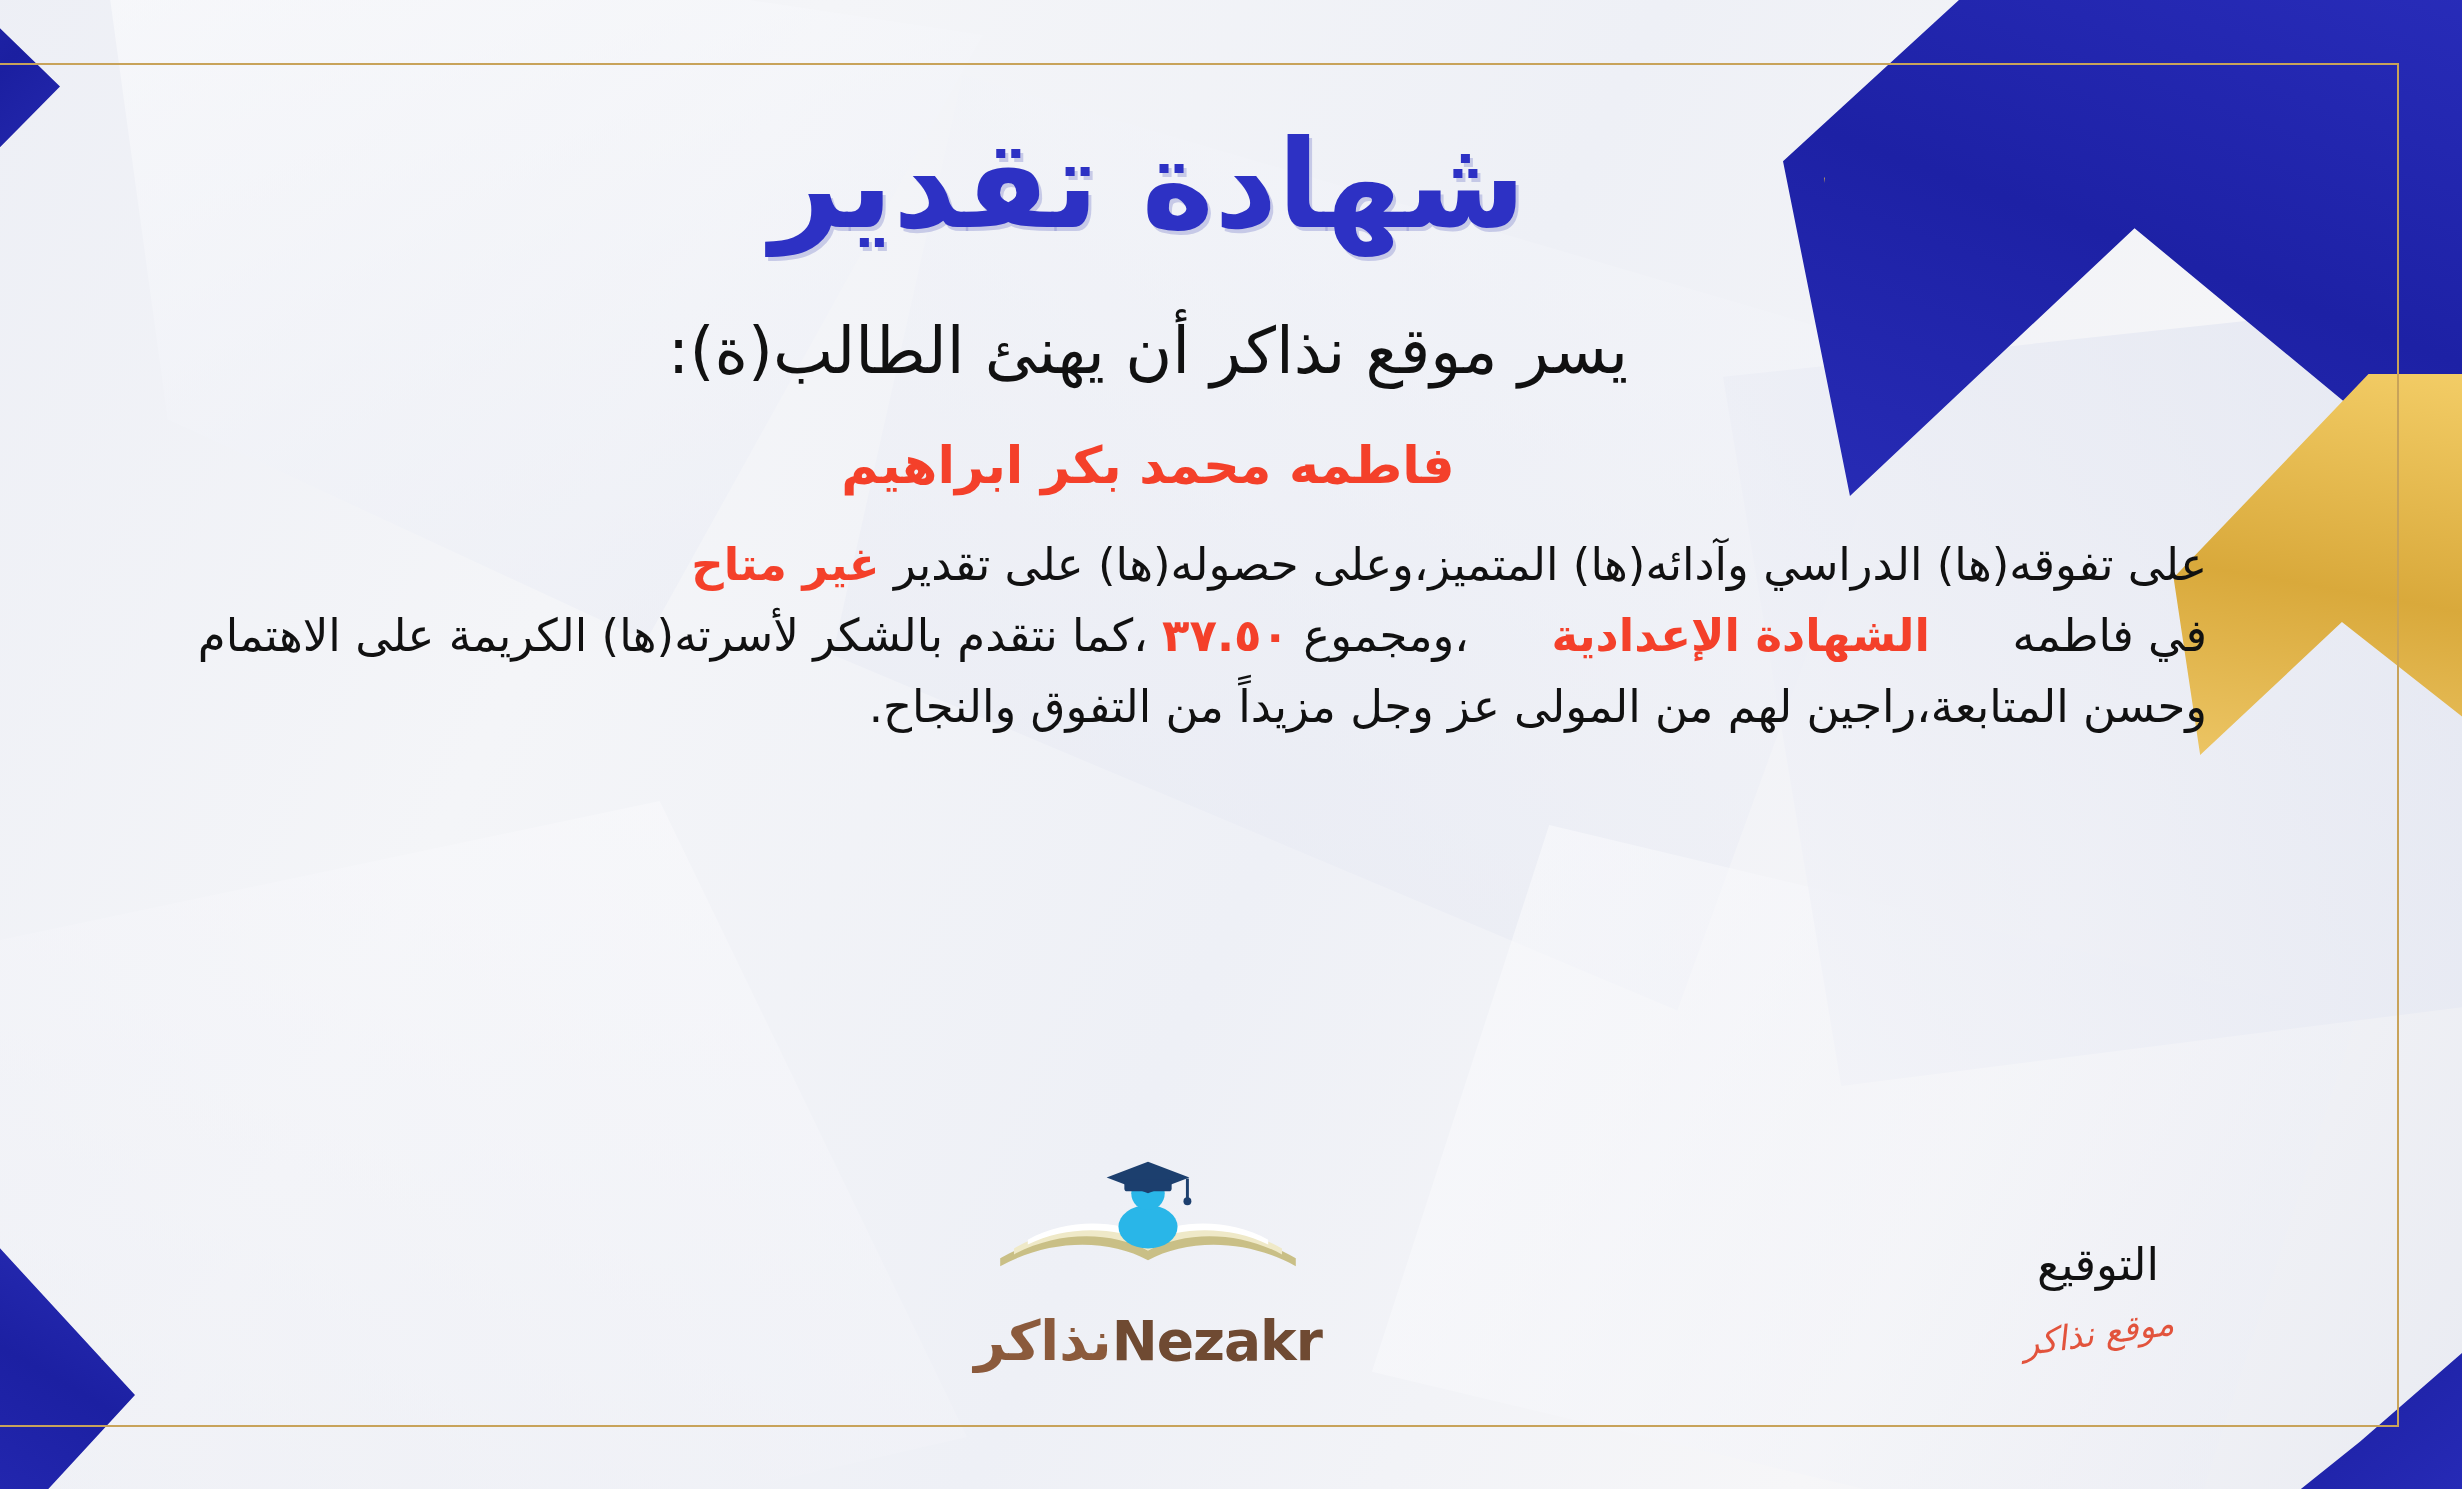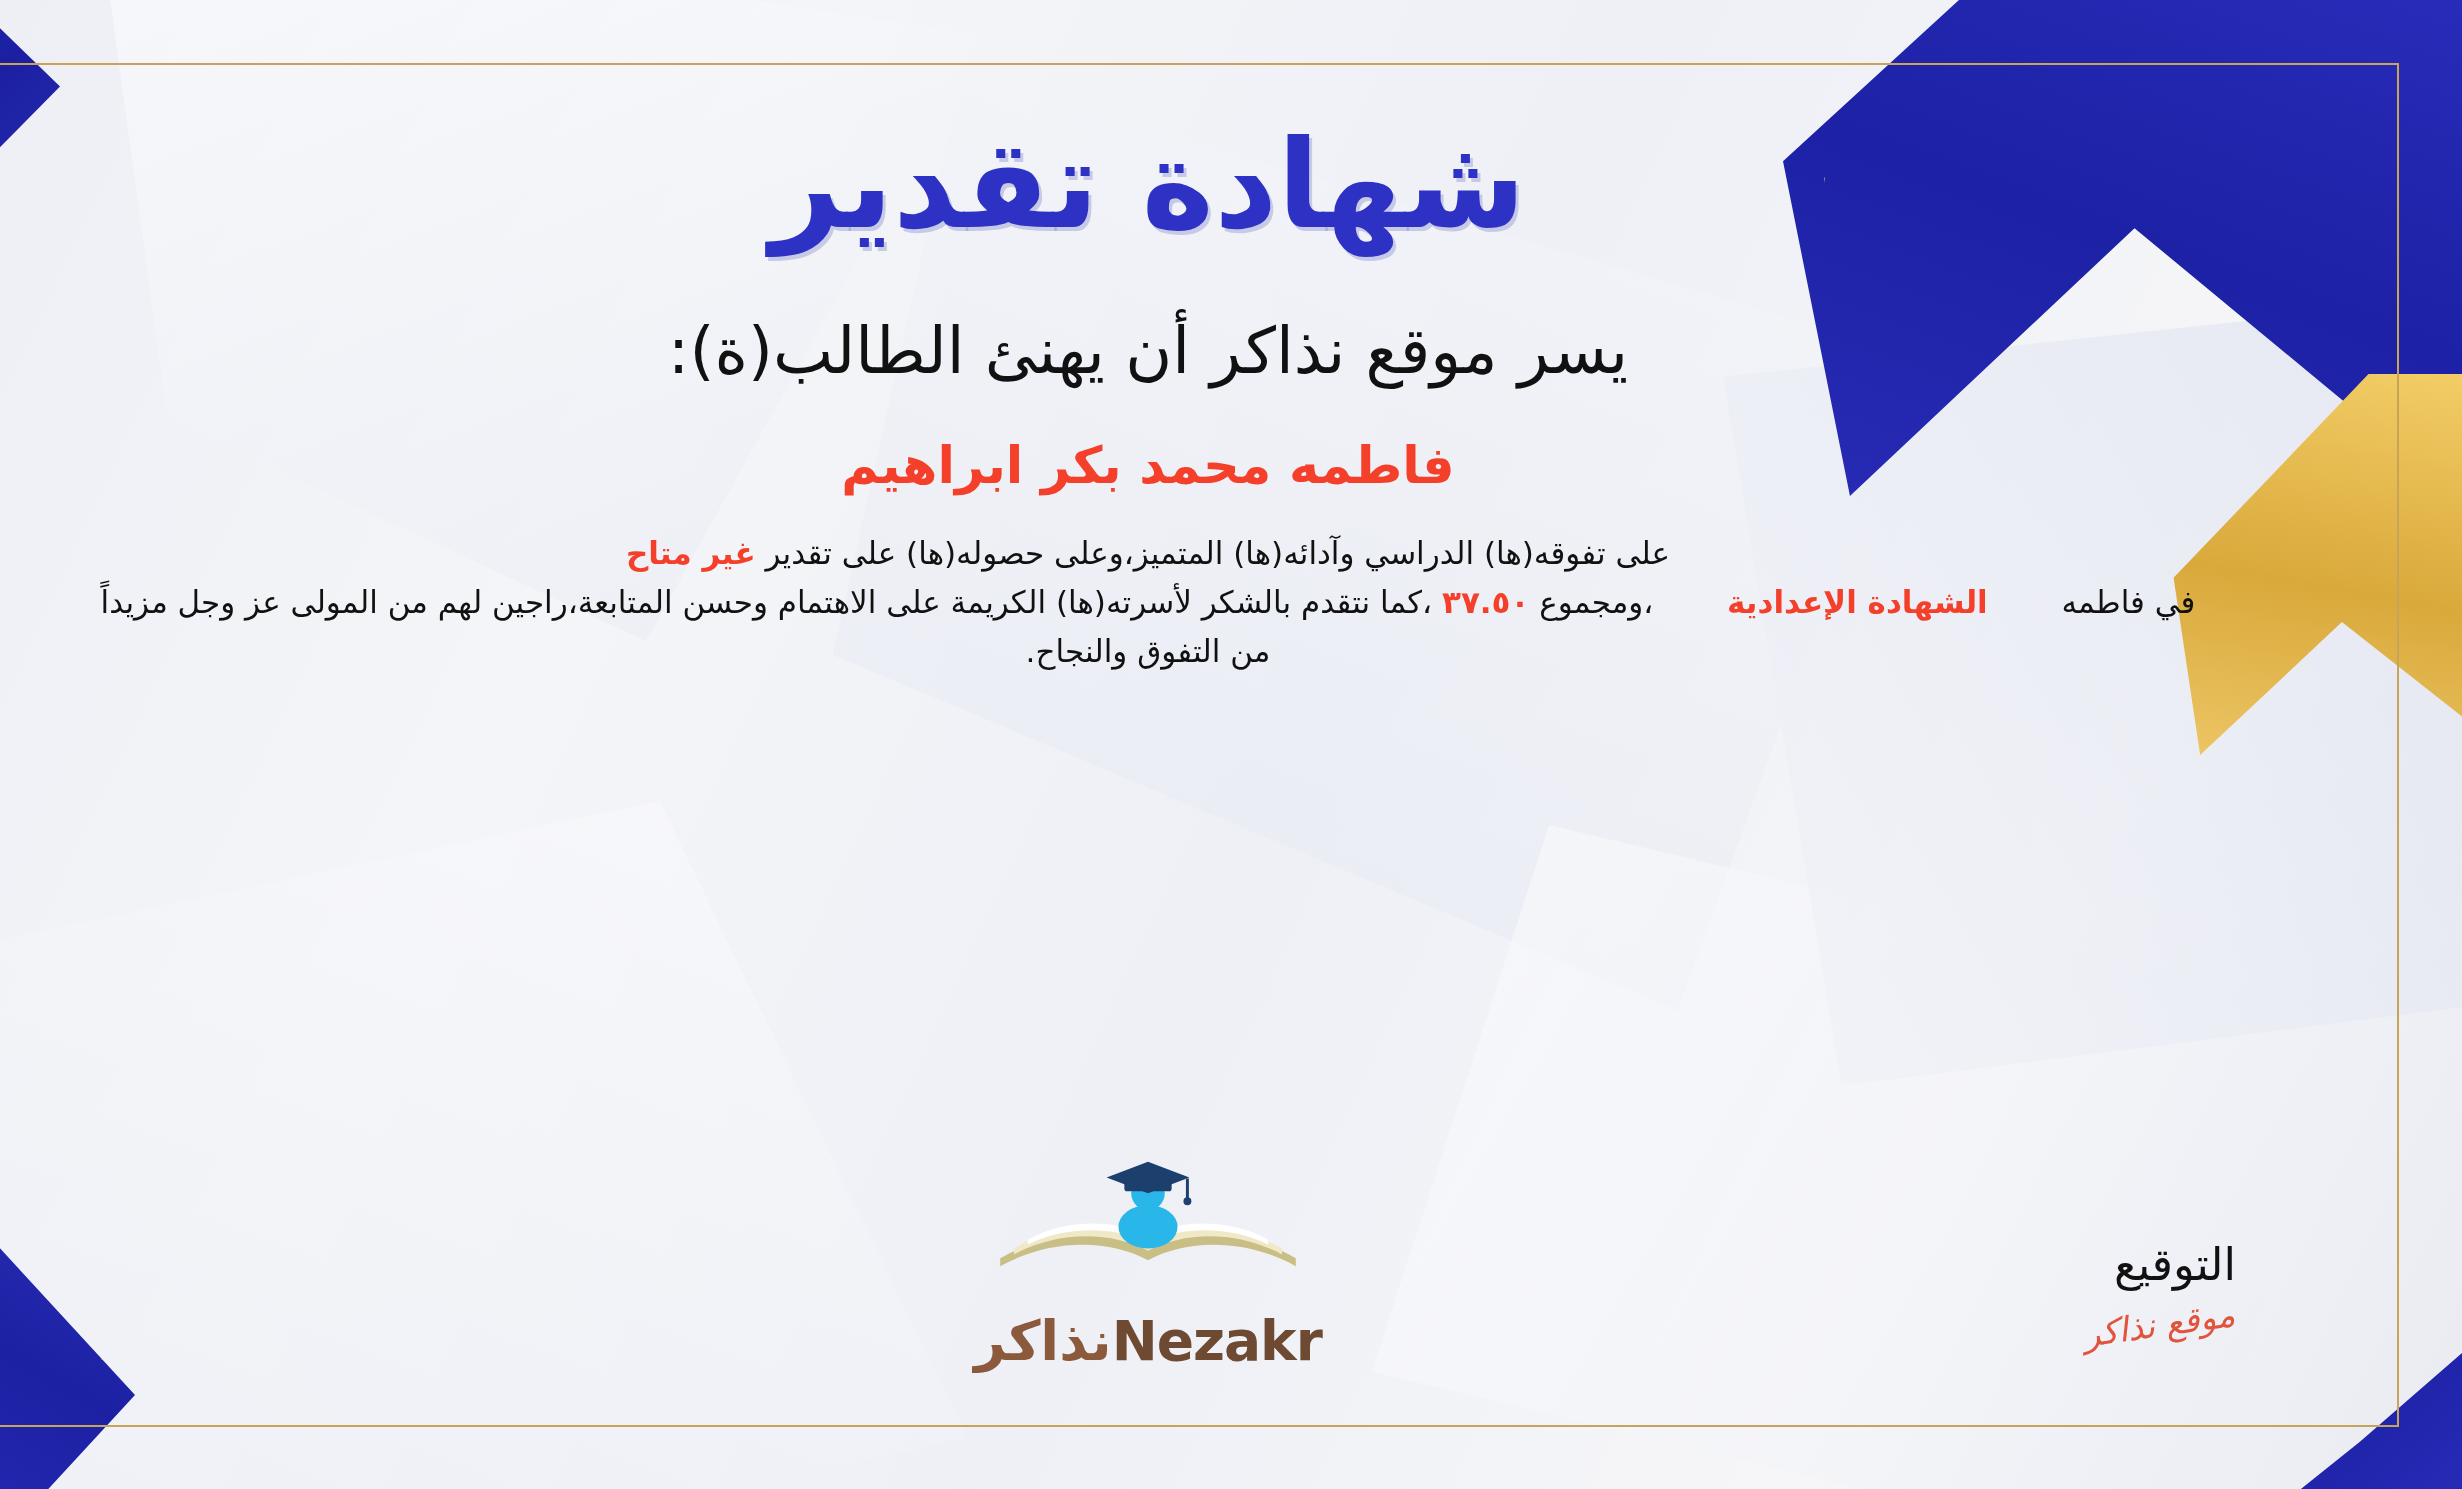--- a/index.html
+++ b/index.html
@@ -185,24 +185,24 @@
   .student-name {
     margin-top: 48px;
     font-size: 51px;
     font-weight: 700;
     color: #f4402a;
     white-space: nowrap;
   }
 
   .body-text {
     margin-top: 34px;
-    font-size: 31px;
+    font-size: 45px;
     color: #111111;
     line-height: 1.58;
-    text-align: center;
+    text-align: right;
     max-width: 2118px;
     font-weight: 500;
   }
   .body-text .hl {
     color: #f4402a;
     font-weight: 700;
   }
   .body-text .gap {
     display: inline-block;
     width: 54px;
@@ -213,21 +213,21 @@
     position: absolute;
     left: 0; right: 0;
     bottom: 14.8px;
     height: 315px;
   }
 
   .signature-block {
     position: absolute;
     right: 163px;
     bottom: 59px;
-    text-align: right;
+    text-align: center;
     width: 276px;
   }
   .signature-label {
     font-size: 45px;
     color: #111111;
     font-weight: 500;
   }
   .signature-mark {
     margin-top: 22.7px;
     font-family: "DejaVu Serif", "Liberation Serif", serif;

